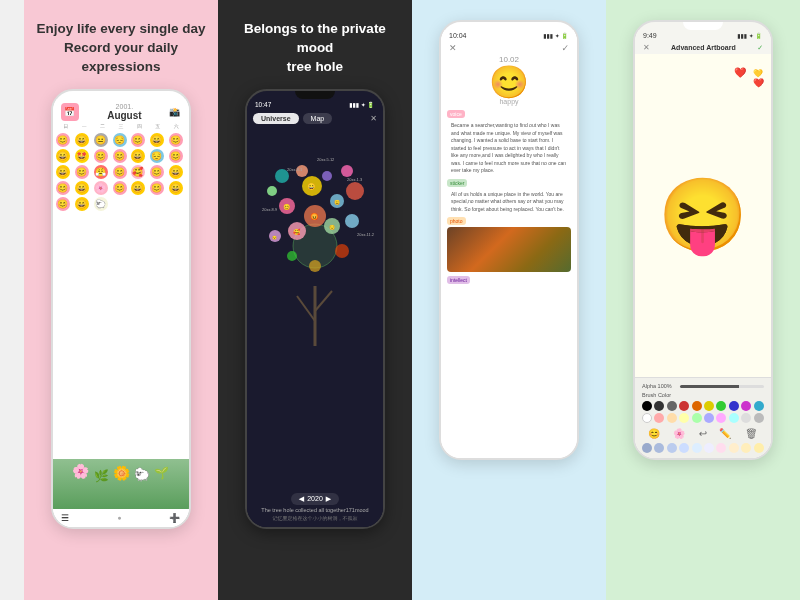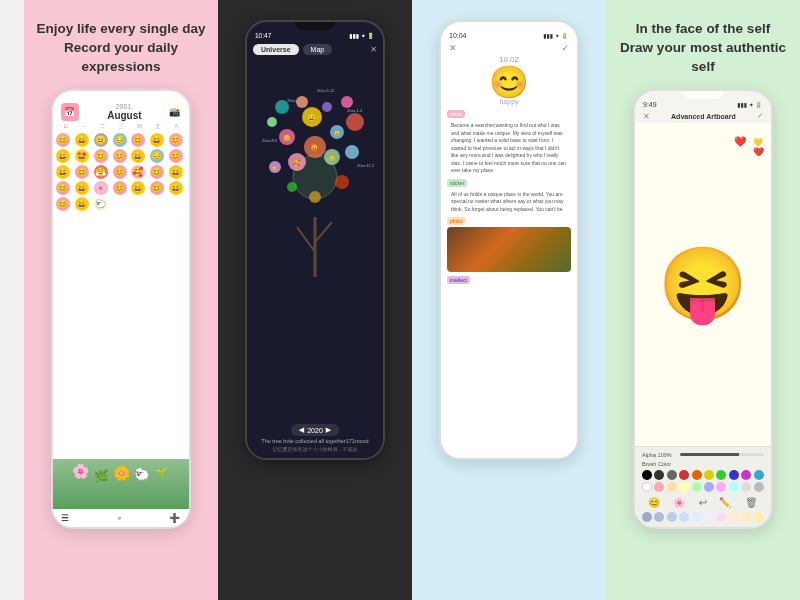--- a/index.html
+++ b/index.html
@@ -213,20 +213,22 @@
         <div style="display:flex; align-items:center; justify-content:space-between; padding:4px 8px; background:#fff;">
           <span style="font-size:9px;">☰</span>
           <span style="font-size:7px; color:#aaa;">●</span>
           <span style="font-size:9px;">➕</span>
         </div>
       </div>
     </div>
   </div>
 
   <div class="panel panel-2">
+    <div class="panel-title" style="white-space:pre-line;">Belongs to the private mood
+tree hole</div>
     <div class="phone phone-2" style="width:140px; height:420px; display:flex; flex-direction:column;">
       <div class="phone-notch" style="background:#111;"></div>
       <div class="phone-screen" style="display:flex; flex-direction:column; flex:1; background:#1a1a2e;">
 
         <div style="display:flex; justify-content:space-between; padding:2px 8px;">
           <span style="font-size:6.5px;color:#fff;">10:47</span>
           <span style="font-size:6px;color:#fff;">▮▮▮ ✦ 🔋</span>
         </div>
 
         <div style="display:flex; gap:4px; justify-content:center; align-items:center; padding:3px 6px 2px;">
@@ -327,23 +329,20 @@
           <div style="width:calc(100% - 0px);height:45px;border-radius:4px;background:linear-gradient(135deg, #6B4226 0%, #D2691E 40%, #8B6914 70%, #556B2F 100%);margin-bottom:2px;"></div>
           <div style="display:flex;align-items:center;gap:3px;padding:1px 0;">
             <span style="background:#e1bee7;border-radius:3px;padding:1px 3px;font-size:5px;color:#6a1b9a;">intellect</span>
           </div>
         </div>
       </div>
     </div>
   </div>
 
   <div class="panel panel-4">
-    <div class="panel-title" style="white-space:pre-line;">In the face of the self
-Draw your most authentic
-self</div>
     <div class="phone phone-4" style="width:140px; height:420px; display:flex; flex-direction:column;">
       <div class="phone-notch-light"></div>
       <div class="phone-screen" style="display:flex; flex-direction:column; flex:1; background:#f5f5f0;">
 
         <div style="display:flex; justify-content:space-between; padding:2px 8px; background:#f5f5f0;">
           <span style="font-size:7px;color:#333;">9:49</span>
           <span style="font-size:6px;color:#333;">▮▮▮ ✦ 🔋</span>
         </div>
 
         <div style="display:flex; align-items:center; justify-content:space-between; padding:2px 8px;">

